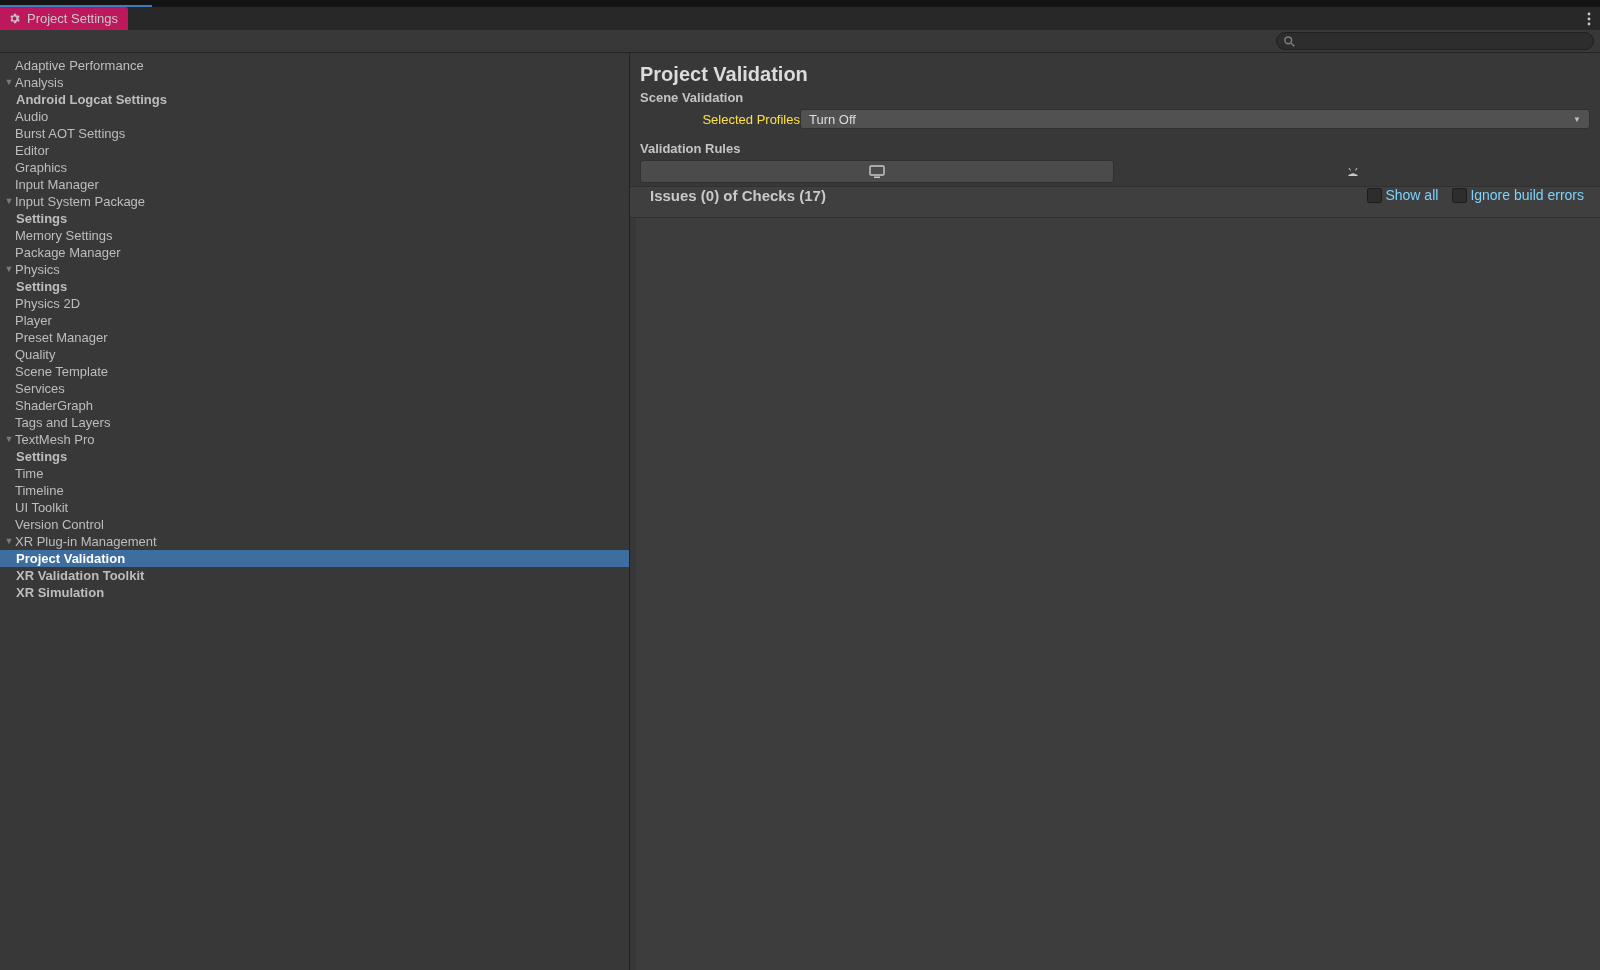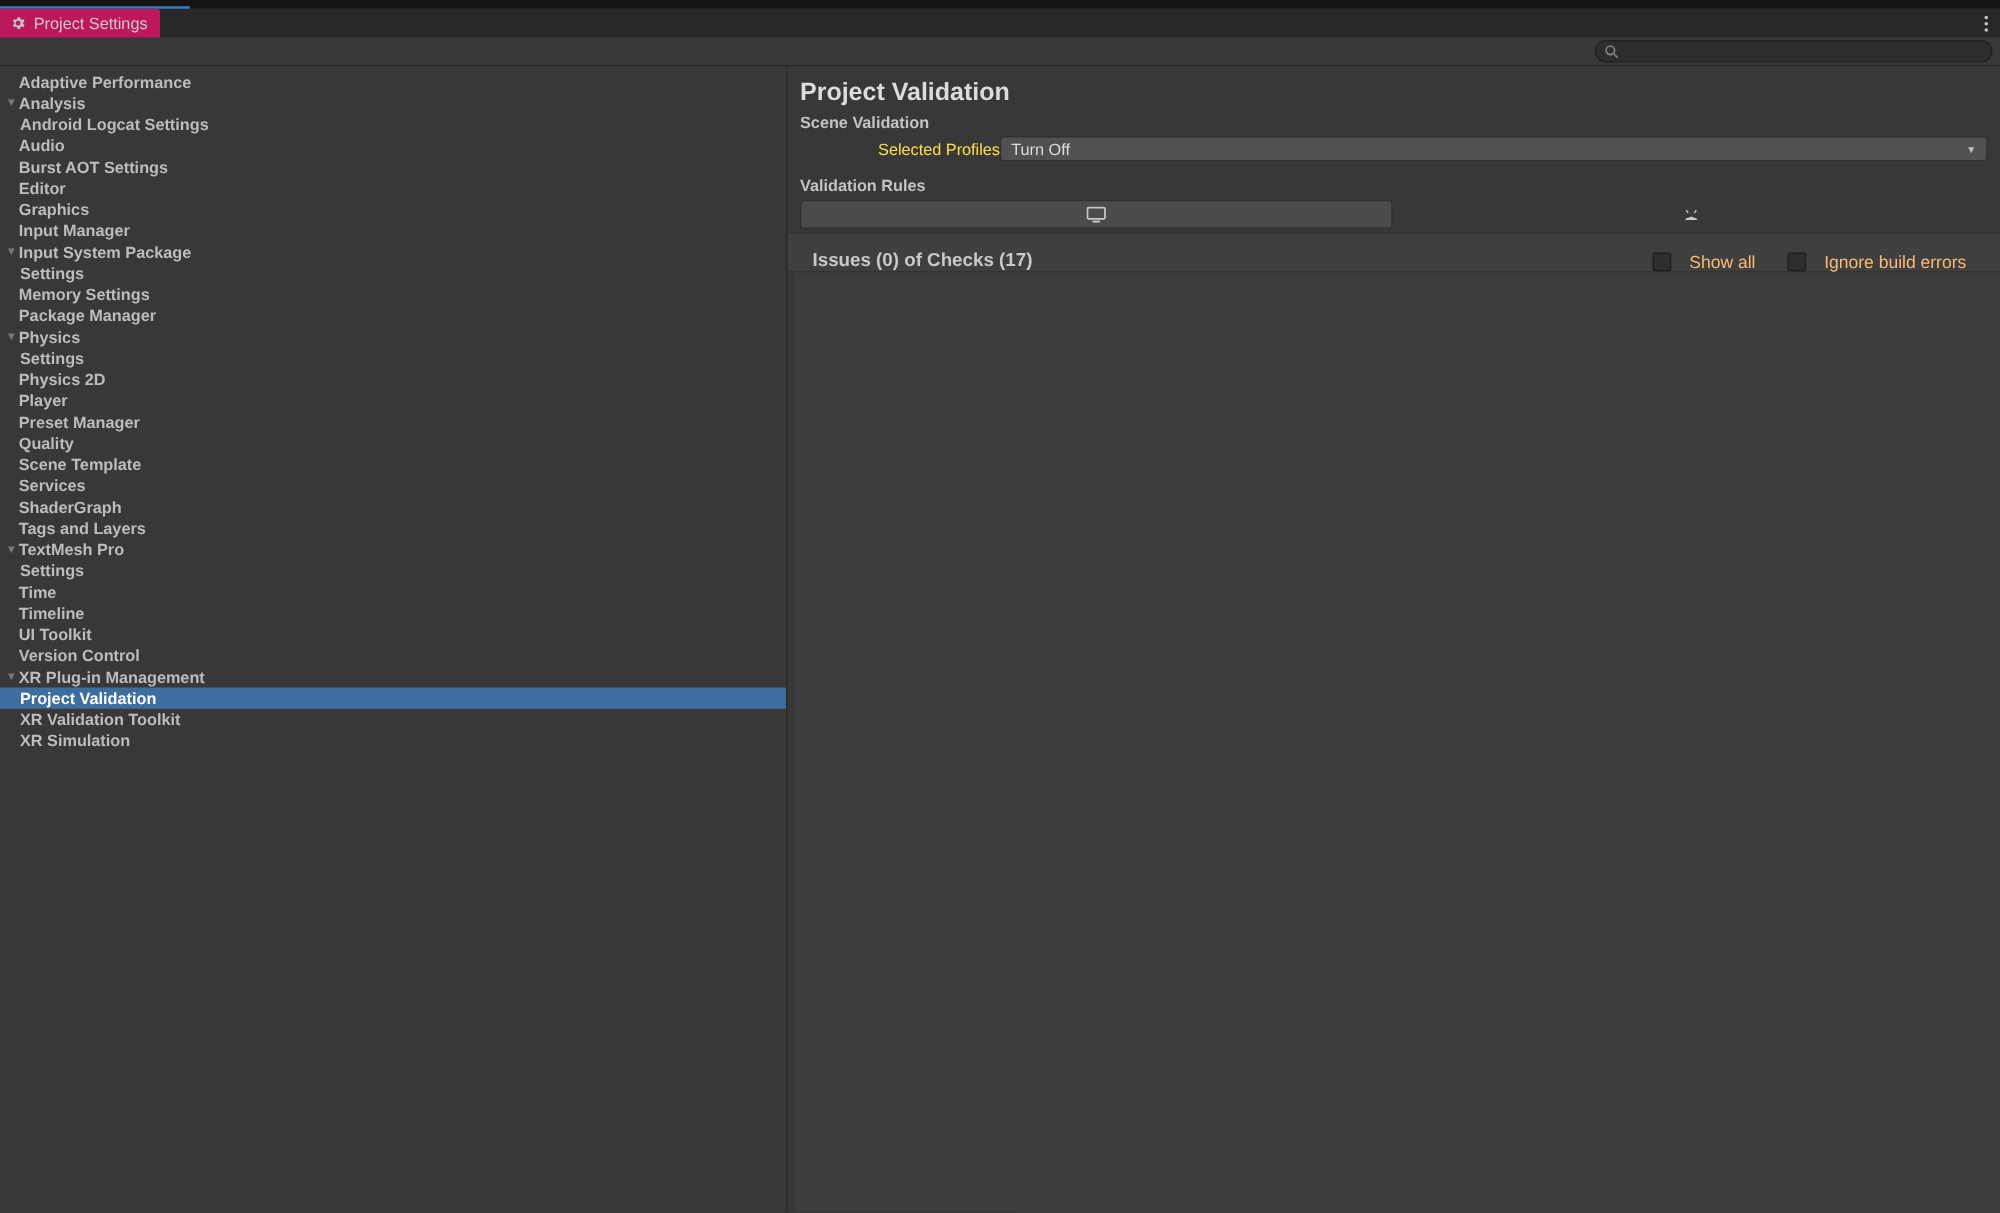--- a/index.html
+++ b/index.html
@@ -101,21 +101,21 @@
     display: flex;
     align-items: center;
     height: 17px;
     line-height: 17px;
     font-size: 13px;
     color: #bdbdbd;
     cursor: pointer;
     padding-left: 15px;
     white-space: nowrap;
   }
-  .tree-item.lvl0 { padding-left: 15px; font-weight: bold; }
+  .tree-item.lvl0 { padding-left: 15px; }
   .tree-item.lvl0.has-arrow { padding-left: 3px; }
   .tree-item.lvl1 { padding-left: 16px; font-weight: bold; }
   .tree-item.selected {
     background: #3e6da0;
     color: #ffffff;
   }
   .tree-arrow {
     width: 12px;
     display: inline-flex;
     justify-content: center;
@@ -201,38 +201,38 @@
     cursor: pointer;
   }
   .ptab.inactive {
     background: transparent;
     border-color: transparent;
   }
   .ptab svg { fill: #c9c9c9; }
 
   .issues-bar {
     display: flex;
-    align-items: flex-end;
+    align-items: flex-start;
     height: 32px;
-    padding: 0 27px 0 20px;
+    padding: 0 16px 0 20px;
     background: #3f3f3f;
     border-top: 1px solid #303030;
     border-bottom: 1px solid #303030;
   }
   .issues-label {
     font-size: 15px;
     font-weight: 700;
     color: #c9c9c9;
   }
   .cb-group {
     display: flex;
     align-items: center;
-    gap: 14px;
-    margin-left: 26px;
-    color: #fdba74;
+    gap: 3px;
+    margin-left: 14px;
+    color: #7dd3fc;
     font-size: 14px;
     cursor: pointer;
   }
   .cb-box {
     width: 15px; height: 15px;
     background: #2d2d2d;
     border: 1px solid #1d1d1d;
     border-radius: 2px;
   }
   .issues-right { margin-left: auto; display: flex; align-items: center; }

